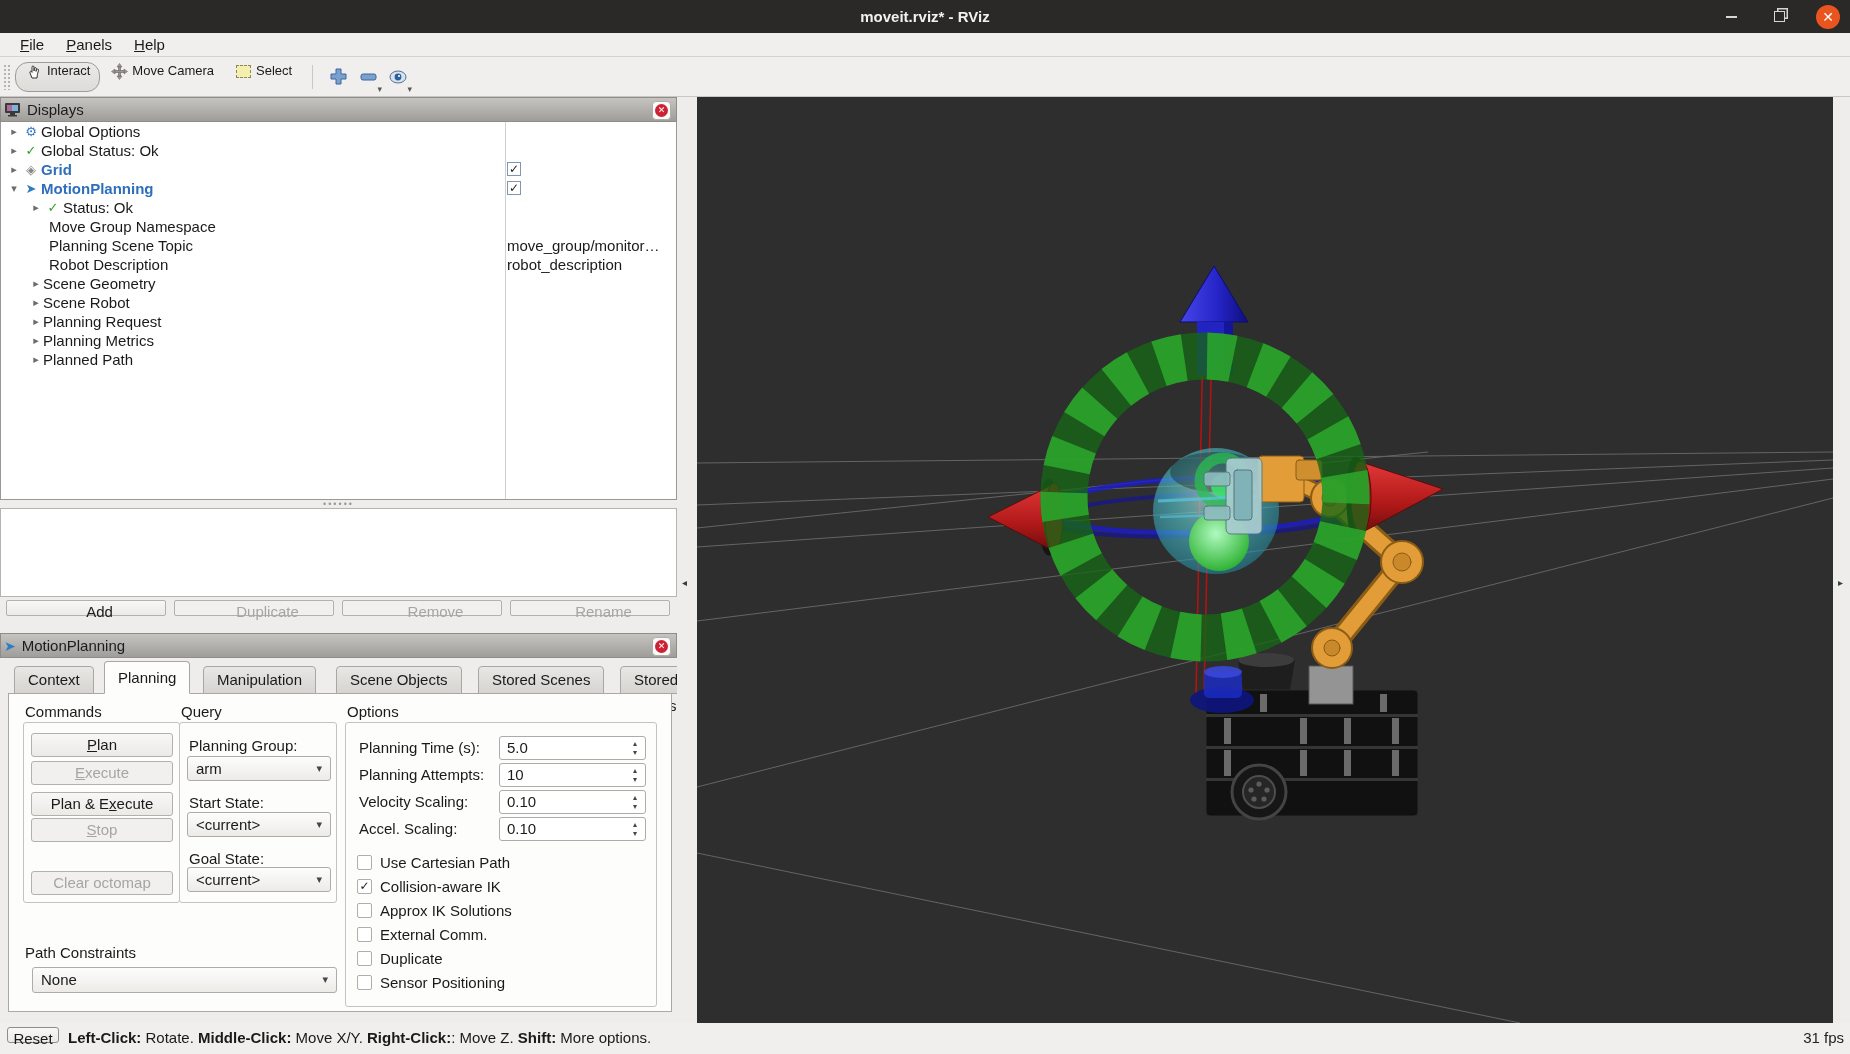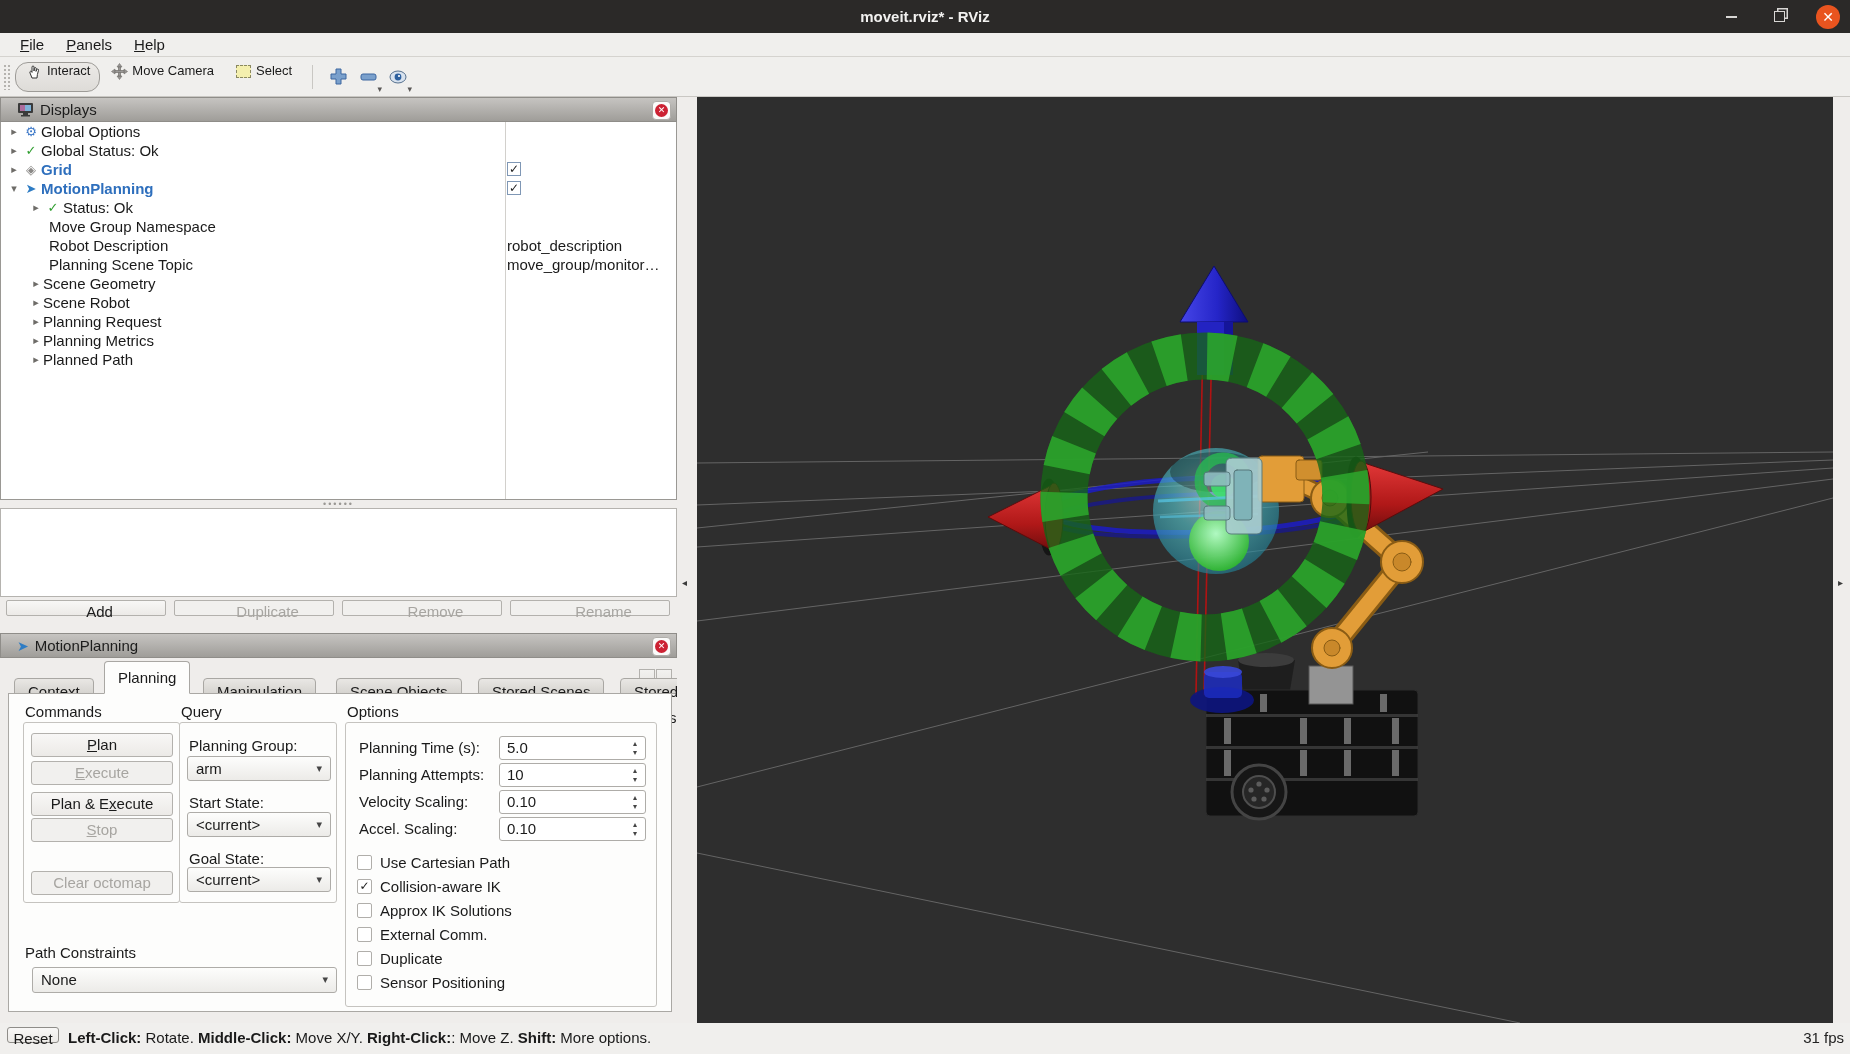--- a/index.html
+++ b/index.html
@@ -26,21 +26,21 @@
   .tb-handle { width:8px; height:26px; margin:0 4px 0 3px; background-image:radial-gradient(#b5b3af 1px, transparent 1.2px); background-size:4px 4px; }
   .tool-btn { height:30px; display:flex; align-items:flex-start; gap:4px; padding:0 9px; border:1px solid transparent; border-radius:13px; font-size:13px; position:relative; }
   .tool-btn.active { background:linear-gradient(#eceae7,#dedcd8); border:1px solid #9d9b97; }
   .tool-icon { display:inline-flex; width:18px; height:18px; align-items:center; justify-content:center; }
   .sep { width:1px; height:24px; background:#c9c7c3; margin:0 10px; }
   .icon-btn { width:30px; height:30px; display:flex; align-items:center; justify-content:center; position:relative; }
   .dd-caret { position:absolute; right:1px; bottom:-2px; font-size:9px; color:#5a5856; }
   .select-glyph { width:15px; height:13px; border:1px dashed #8a8860; background:#f4efae; }
 
   
-  .panel-header { position:absolute; left:0; width:677px; height:25px; background:linear-gradient(#c6c4c1,#9f9d99); border:1px solid #8f8d89; display:flex; align-items:center; padding:0 16px; gap:6px; }
+  .panel-header { position:absolute; left:0; width:677px; height:25px; background:linear-gradient(#c6c4c1,#9f9d99); border:1px solid #8f8d89; display:flex; align-items:center; padding:0 3px; gap:6px; }
   .panel-title { font-size:15px; color:#1c1c1c; }
   .panel-close { position:absolute; right:5px; top:3px; width:19px; height:19px; background:#fbfbfa; border:1px solid #b0aeaa; border-radius:4px; display:flex; align-items:center; justify-content:center; }
   .close-red { width:13px; height:13px; border-radius:50%; background:#cc2233; color:#fff; font-size:9px; line-height:13px; text-align:center; font-weight:bold; }
 
   
   .tree-area { position:absolute; left:0; top:122px; width:677px; height:378px; background:#ffffff; border:1px solid #9a9894; border-top:none; overflow:hidden; }
   .tree-col-sep { position:absolute; left:504px; top:0; width:1px; height:378px; background:#d2d0cc; }
   .tree-row { position:relative; height:19px; display:flex; align-items:center; }
   .tw { display:inline-block; width:14px; text-align:center; color:#6e6c68; font-size:11px; flex:none; }
   .t-icon { display:inline-block; width:20px; text-align:center; font-size:13px; flex:none; }
@@ -49,21 +49,21 @@
   .t-val { position:absolute; left:506px; top:0; height:19px; display:flex; align-items:center; font-size:15px; white-space:nowrap; }
   .t-check { position:absolute; left:506px; top:2px; width:14px; height:14px; background:#fff; border:1px solid #7f97b5; font-size:12px; line-height:13px; text-align:center; color:#222; }
   .splitter-dots { position:absolute; left:0; top:500px; width:677px; height:8px; background:#efedeb; display:flex; align-items:center; justify-content:center; color:#9a9894; font-size:9px; letter-spacing:2px; }
   .desc-area { position:absolute; left:0; top:508px; width:677px; height:89px; background:#fff; border:1px solid #b5b3af; }
   .disp-buttons { position:absolute; left:0; top:600px; width:677px; height:25px; }
   .btn { position:absolute; height:16px; background:linear-gradient(#f8f7f6,#eceae7); border:1px solid #b3b1ad; border-radius:2px; font-size:15px; text-align:center; line-height:22px; color:#1a1a1a;padding-left:27px; }
   .btn.disabled { color:#a7a5a1; background:#f1f0ee; }
 
   
   .tabbar { position:absolute; left:0; top:658px; width:677px; height:36px; }
-  .tab { position:absolute; bottom:0; height:16px; padding:0 13px; background:linear-gradient(#e9e7e4,#d6d4d0); border:1px solid #a9a7a3; border-bottom:1px solid #a9a7a3; border-radius:4px 4px 0 0; font-size:15px; line-height:26px; }
+  .tab { position:absolute; bottom:0; height:28px; padding:0 13px; background:linear-gradient(#e9e7e4,#d6d4d0); border:1px solid #a9a7a3; border-bottom:1px solid #a9a7a3; border-radius:4px 4px 0 0; font-size:15px; line-height:26px; }
   .tab.selected { background:#fdfdfc; height:33px; line-height:31px; border-bottom:1px solid #fdfdfc; z-index:3; }
   .tab-scroll { position:absolute; bottom:1px; height:24px; width:16px; background:linear-gradient(#f2f1ef,#e2e0dd); border:1px solid #b3b1ad; font-size:9px; color:#7d7b77; text-align:center; line-height:22px; }
   .mp-content { position:absolute; left:8px; top:693px; width:664px; height:319px; background:#fdfdfc; border:1px solid #aaa8a4; }
   .sec-label { position:absolute; font-size:15px; color:#1a1a1a; }
   .groupbox { position:absolute; border:1px solid #c5c3bf; border-radius:3px; background:#fdfdfc; }
   .cmd-btn { position:absolute; left:7px; width:142px; height:24px; background:linear-gradient(#f8f7f6,#eceae7); border:1px solid #b3b1ad; border-radius:3px; font-size:15px; text-align:center; line-height:22px; }
   .cmd-btn.disabled { color:#a7a5a1; background:#f1f0ee; }
   .field-label { position:absolute; font-size:15px; white-space:nowrap; }
   .combo { position:absolute; height:25px; background:linear-gradient(#fdfdfc,#ecebe8); border:1px solid #aeaca8; border-radius:3px; font-size:15px; line-height:23px; padding:0 8px; }
   .combo .caret { position:absolute; right:8px; top:0; line-height:23px; font-size:11px; color:#454545; }
@@ -202,28 +202,28 @@
         <span class="t-label">Status: Ok</span>
       </div>
       <div class="tree-row" style="padding-left: 28px; text-align: right;">
         <span class="tw"></span>
         <span class="tw" style="width: 6px;"></span>
         <span class="t-label">Move Group Namespace</span>
       </div>
       <div class="tree-row" style="padding-left: 28px;">
         <span class="tw"></span>
         <span class="tw" style="width: 6px;"></span>
+        <span class="t-label">Planning Scene Topic</span>
+        <span class="t-val">move_group/monitor…</span>
+      </div>
+      <div class="tree-row" style="padding-left: 28px;">
+        <span class="tw"></span>
+        <span class="tw" style="width: 6px;"></span>
         <span class="t-label">Robot Description</span>
         <span class="t-val">robot_description</span>
-      </div>
-      <div class="tree-row" style="padding-left: 28px;">
-        <span class="tw"></span>
-        <span class="tw" style="width: 6px;"></span>
-        <span class="t-label">Planning Scene Topic</span>
-        <span class="t-val">move_group/monitor…</span>
       </div>
       <div class="tree-row" style="padding-left: 28px;">
         <span class="tw">▸</span>
         <span class="t-label">Scene Geometry</span>
       </div>
       <div class="tree-row" style="padding-left: 28px;">
         <span class="tw">▸</span>
         <span class="t-label">Scene Robot</span>
       </div>
       <div class="tree-row" style="padding-left: 28px;">

